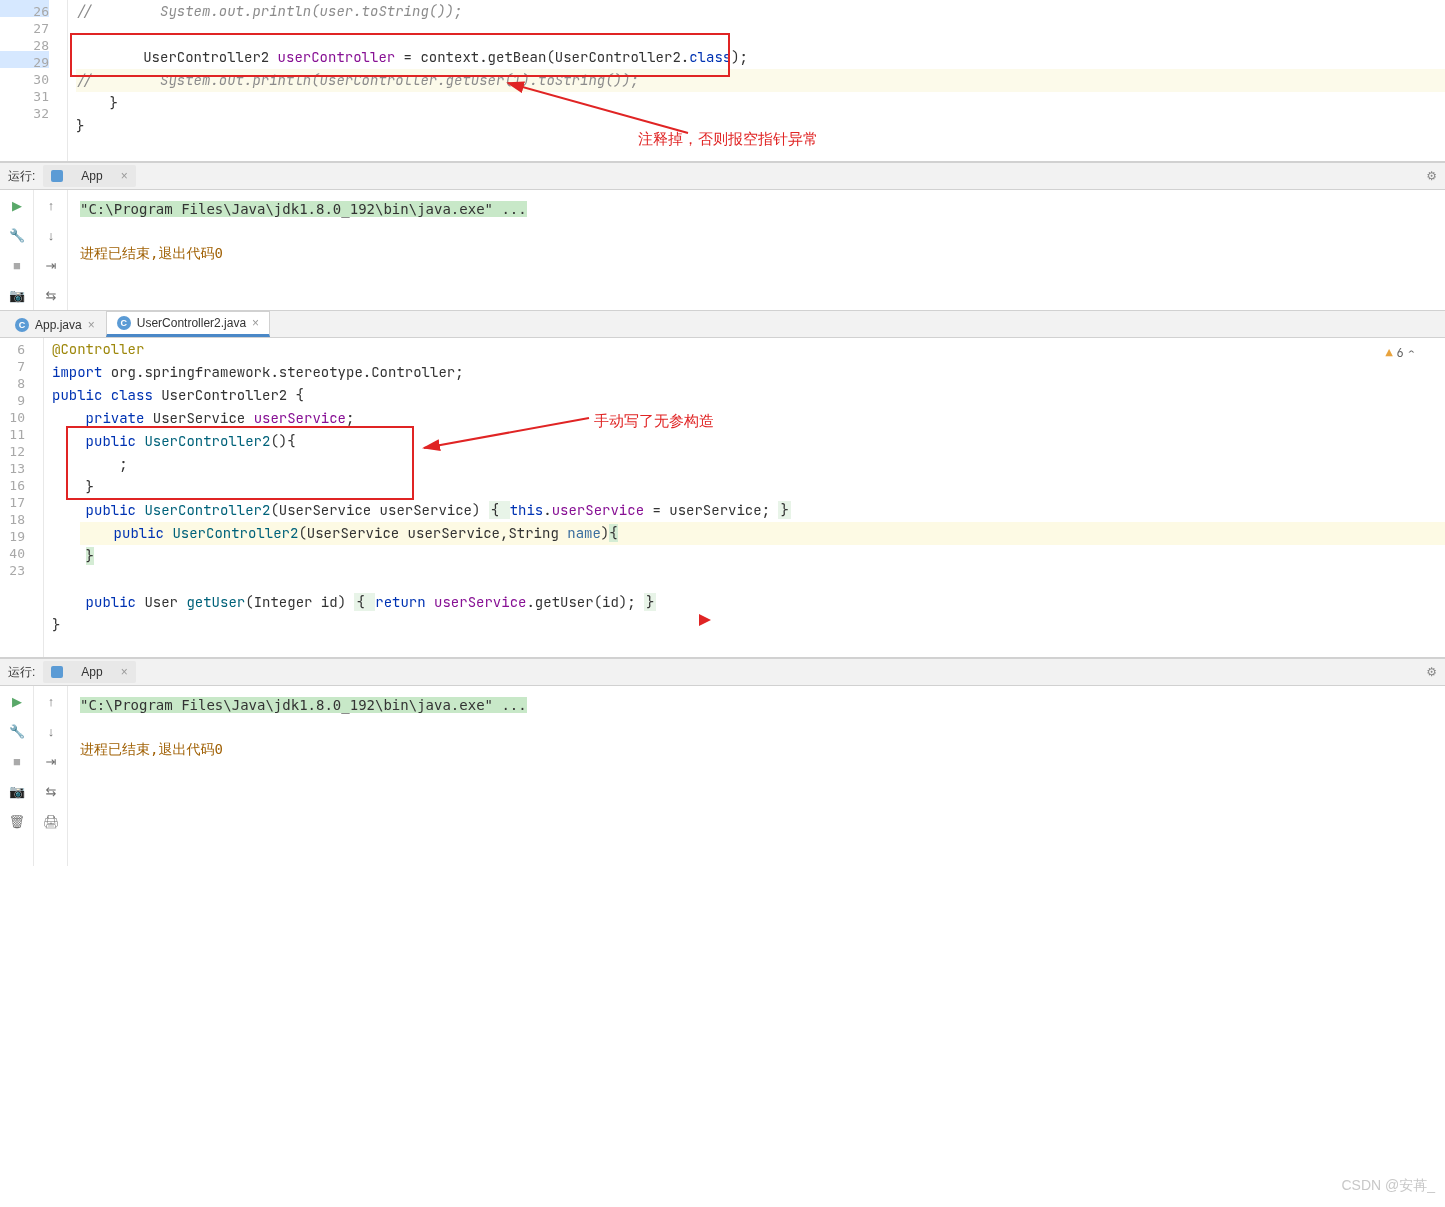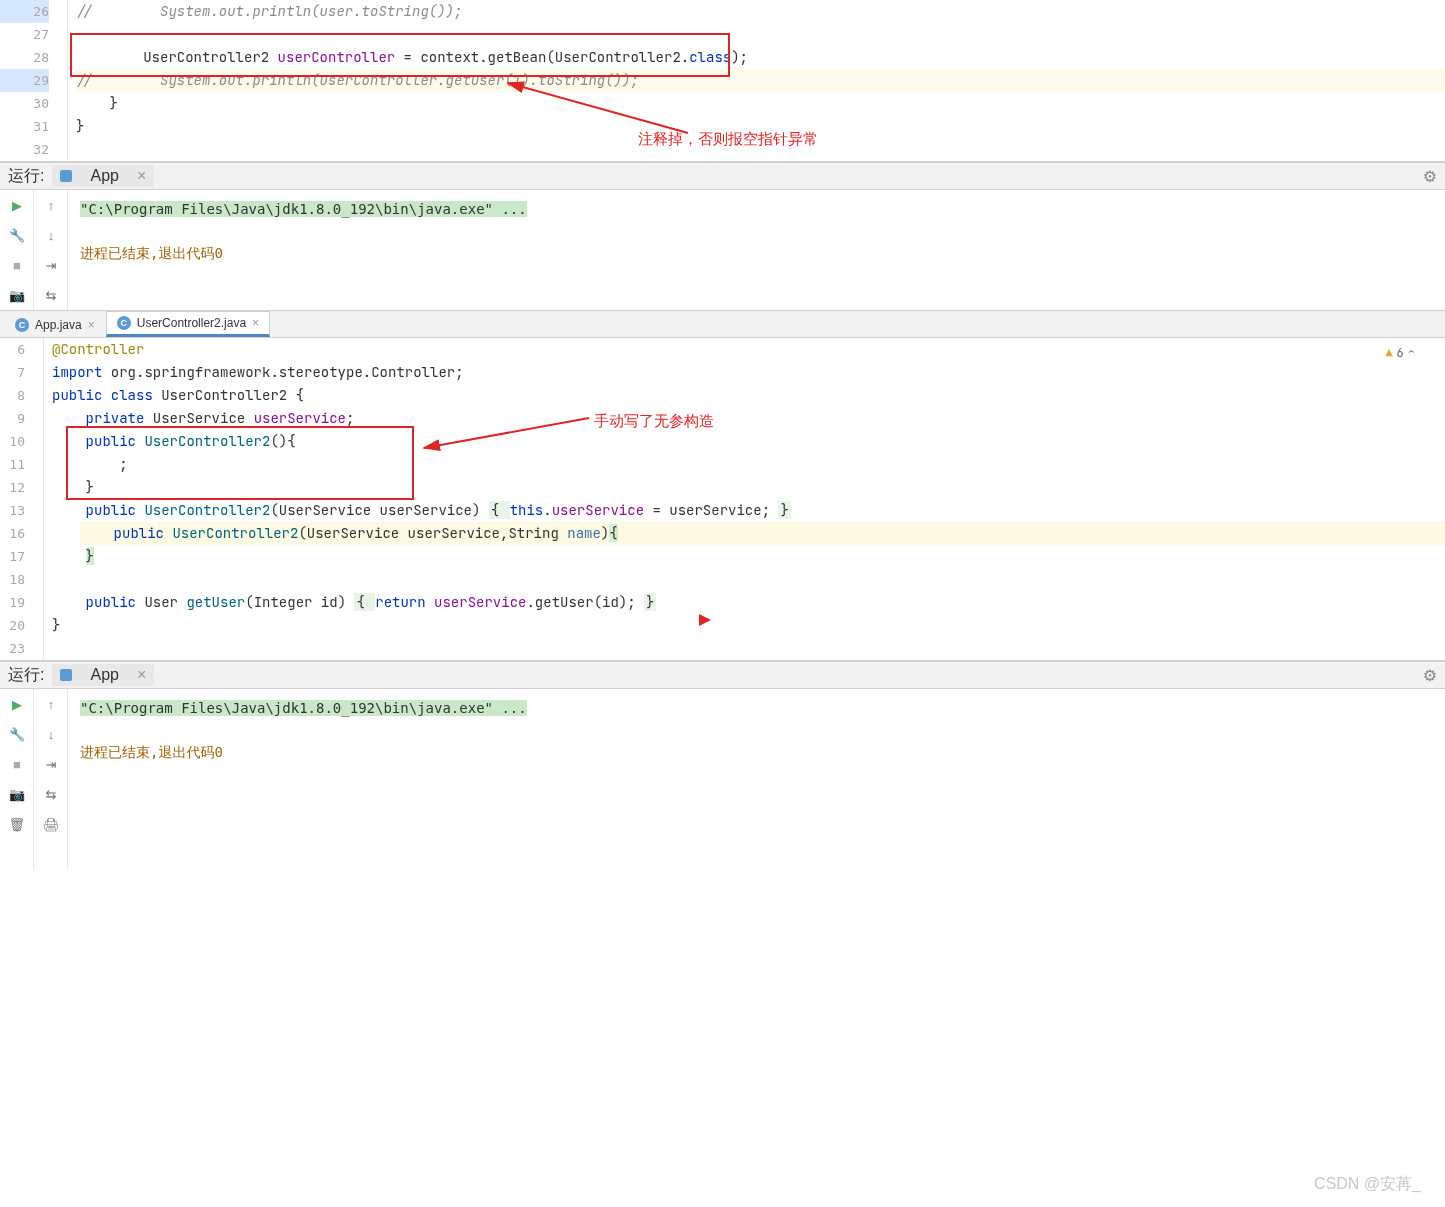--- a/index.html
+++ b/index.html
@@ -8,42 +8,42 @@
   font-size: 13px;
   background: #fff;
   color: #333;
   width: 1445px;
 }
 .code-font { font-family: "JetBrains Mono", Consolas, monospace; font-size: 14px; }
 
 
 .editor-pane { display: flex; background: #fff; border-bottom: 1px solid #d1d1d1; }
 .gutter { width: 68px; background: #fff; color: #a8a8a8; text-align: right; padding-right: 18px; font-family: Consolas, monospace; font-size: 13px; line-height: 23px; border-right: 1px solid #e8e8e8; user-select: none; }
-.gutter .lnum { height: 23px; }
+.gutter .lnum { height: 17px; }
 .gutter .lnum.changed { background: #d6e8ff; }
 .code-area { flex: 1; position: relative; line-height: 23px; padding-left: 8px; }
 .code-line { height: 23px; white-space: pre; }
 .code-line.hl { background: #fcfaea; }
 .code-line.hl-yellow { background: #fdfae4; margin-left: 28px; }
 
 
 .c-comment { color: #8c8c8c; font-style: italic; }
 .c-key { color: #0033b3; }
 .c-field { color: #871094; }
 .c-method { color: #00627a; }
 .c-anno { color: #9e880d; }
 .c-param { color: #3b6e9f; }
 
 
 .red-box { position: absolute; border: 2px solid #e02424; pointer-events: none; }
 .red-text { position: absolute; color: #e02424; font-size: 15px; }
 .red-arrow { position: absolute; pointer-events: none; }
 
 
-.run-bar { display: flex; align-items: center; height: 28px; background: #f2f2f2; border-top: 1px solid #d1d1d1; border-bottom: 1px solid #d1d1d1; padding: 12px 8px; gap: 8px; font-size: 16px; }
+.run-bar { display: flex; align-items: center; height: 28px; background: #f2f2f2; border-top: 1px solid #d1d1d1; border-bottom: 1px solid #d1d1d1; padding: 12px 8px; gap: 8px; font-size: 12px; }
 .run-bar .tab { display: flex; align-items: center; gap: 18px; padding: 0 8px; height: 22px; background: #e8e8e8; border-radius: 2px; }
 .run-bar .tab .close { color: #999; }
 .gear-icon { margin-left: auto; color: #888; }
 
 .run-body { display: flex; background: #fff; min-height: 110px; }
 .run-tools { width: 34px; display: flex; flex-direction: column; border-right: 1px solid #e8e8e8; }
 .run-tools2 { width: 34px; display: flex; flex-direction: column; border-right: 1px solid #e8e8e8; }
 .tool-btn { width: 34px; height: 30px; display: flex; align-items: center; justify-content: center; color: #6e6e6e; cursor: pointer; }
 .run-output { flex: 1; padding: 8px 12px; font-family: Consolas, monospace; font-size: 14px; line-height: 22px; }
 .out-hl { background: #c8e8c8; }
@@ -55,21 +55,21 @@
 .ftab.active { background: #fff; border: 1px solid #d1d1d1; border-bottom: 3px solid #4a88c7; }
 .ftab .close { color: #999; }
 .cicon { width: 14px; height: 14px; border-radius: 50%; background: #5b9bd5; color: #fff; display: inline-flex; align-items: center; justify-content: center; font-size: 9px; font-weight: bold; }
 
 .warn-badge { position: absolute; right: 30px; top: 4px; display: flex; align-items: center; gap: 4px; font-size: 12px; color: #666; }
 .warn-tri { color: #e8a33d; }
 
 .code-segment-hl { background: #e8f4e8; padding: 0 2px; }
 .code-brace-hl { background: #d4ecd4; }
 
-.watermark { position: fixed; right: 24px; bottom: 12px; color: #c8c8c8; font-size: 16px; margin-top: 48px; }
+.watermark { position: fixed; right: 10px; bottom: 12px; color: #c8c8c8; font-size: 14px; margin-top: 48px; }
 </style>
 </head>
 <body>
 
 <div class="editor-pane" id="top-editor">
   <div class="gutter" id="top-gutter">
       <div class="lnum changed">26</div>
       <div class="lnum">27</div>
       <div class="lnum">28</div>
       <div class="lnum changed">29</div>
@@ -147,21 +147,21 @@
       <div class="lnum">8</div>
       <div class="lnum">9</div>
       <div class="lnum">10</div>
       <div class="lnum">11</div>
       <div class="lnum">12</div>
       <div class="lnum">13</div>
       <div class="lnum">16</div>
       <div class="lnum">17</div>
       <div class="lnum">18</div>
       <div class="lnum">19</div>
-      <div class="lnum">20</div>
+      <div class="lnum">40</div>
       <div class="lnum">23</div>
     </div>
   <div class="code-area code-font" id="sec-code" style="position:relative;">
     <div class="warn-badge">
       <span class="warn-tri">▲</span>
       <span>6</span>
       <span>⌃</span>
     </div>
     <div class="red-box" style="left:22px; top:88px; width:348px; height:74px;"></div>
     <svg class="red-arrow" style="left:375px; top:75px; width:180px; height:40px;">

